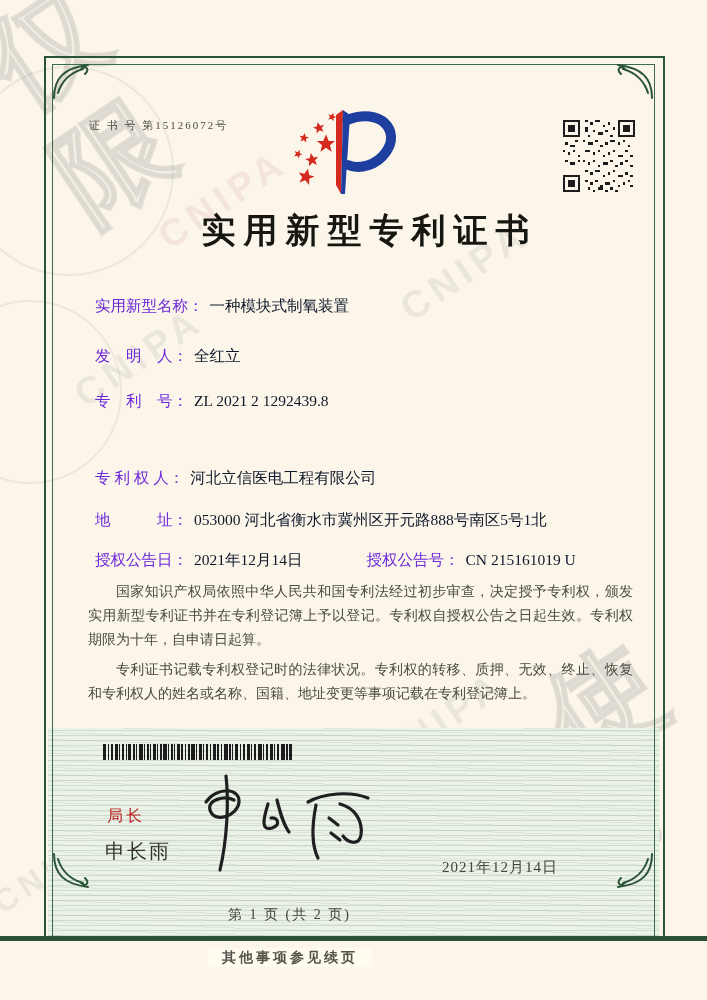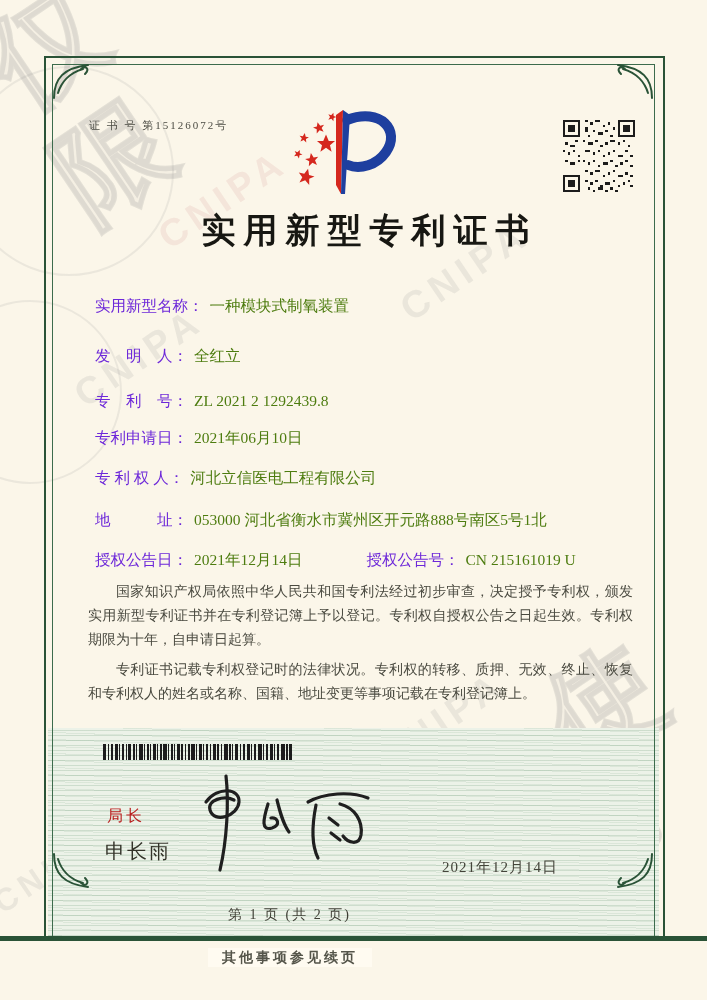--- a/index.html
+++ b/index.html
@@ -30,21 +30,21 @@
   
   .content{position:absolute;left:0;top:0;width:707px;height:1000px;z-index:4;}
   .cert-no{position:absolute;left:89px;top:118px;font-size:11px;letter-spacing:2px;color:#4c4c44;}
   .logo{position:absolute;left:286px;top:106px;}
   .qr{position:absolute;left:563px;top:120px;}
   .title{position:absolute;left:16px;top:208px;width:707px;text-align:center;
     font-size:34px;font-weight:bold;letter-spacing:8px;color:#171712;}
 
   .frow{position:absolute;left:95px;width:540px;font-size:15.5px;color:#45453c;white-space:nowrap;}
   .flabel{color:#6d28d9;}
-  .fvalue{margin-left:6px;color:#4d7c0f;}
+  .fvalue{margin-left:6px;color:#0f172a;}
   .g2{margin-left:64px;font-family:Liberation Serif, serif;}
 
   .paras{position:absolute;left:88px;top:580px;width:545px;font-size:14px;line-height:24px;
     color:#4a4a40;text-align:justify;font-family:Liberation Mono, monospace;}
   .paras p{margin:0 0 6px 0;text-indent:2em;}
 
   .barcode{position:absolute;left:103px;top:744px;}
   .sig-title{position:absolute;left:107px;top:806px;font-size:16px;color:#b91c1c;letter-spacing:3px;}
   .sig-name{position:absolute;left:105px;top:838px;font-size:20px;color:#333329;letter-spacing:2px;}
   .signature{position:absolute;left:182px;top:768px;}
@@ -135,23 +135,20 @@
 
     <div class="frow" style="top:296px;">
       <span class="flabel">实用新型名称：</span><span class="fvalue">一种模块式制氧装置</span>
     </div>
     <div class="frow" style="top:346px;">
       <span class="flabel">发　明　人：</span><span class="fvalue">全红立</span>
     </div>
     <div class="frow" style="top:391px;">
       <span class="flabel">专　利　号：</span><span class="fvalue">ZL 2021 2 1292439.8</span>
     </div>
-    <div class="frow" style="top:428px;">
-      <span class="flabel">专利申请日：</span><span class="fvalue">2021年06月10日</span>
-    </div>
     <div class="frow" style="top:468px;">
       <span class="flabel">专 利 权 人：</span><span class="fvalue">河北立信医电工程有限公司</span>
     </div>
     <div class="frow" style="top:510px;">
       <span class="flabel">地　　　址：</span><span class="fvalue">053000 河北省衡水市冀州区开元路888号南区5号1北</span>
     </div>
     <div class="frow" style="top:550px;">
       <span class="flabel">授权公告日：</span><span class="fvalue">2021年12月14日</span><span class="flabel g2">授权公告号：</span><span class="fvalue">CN 215161019 U</span>
     </div>
 

